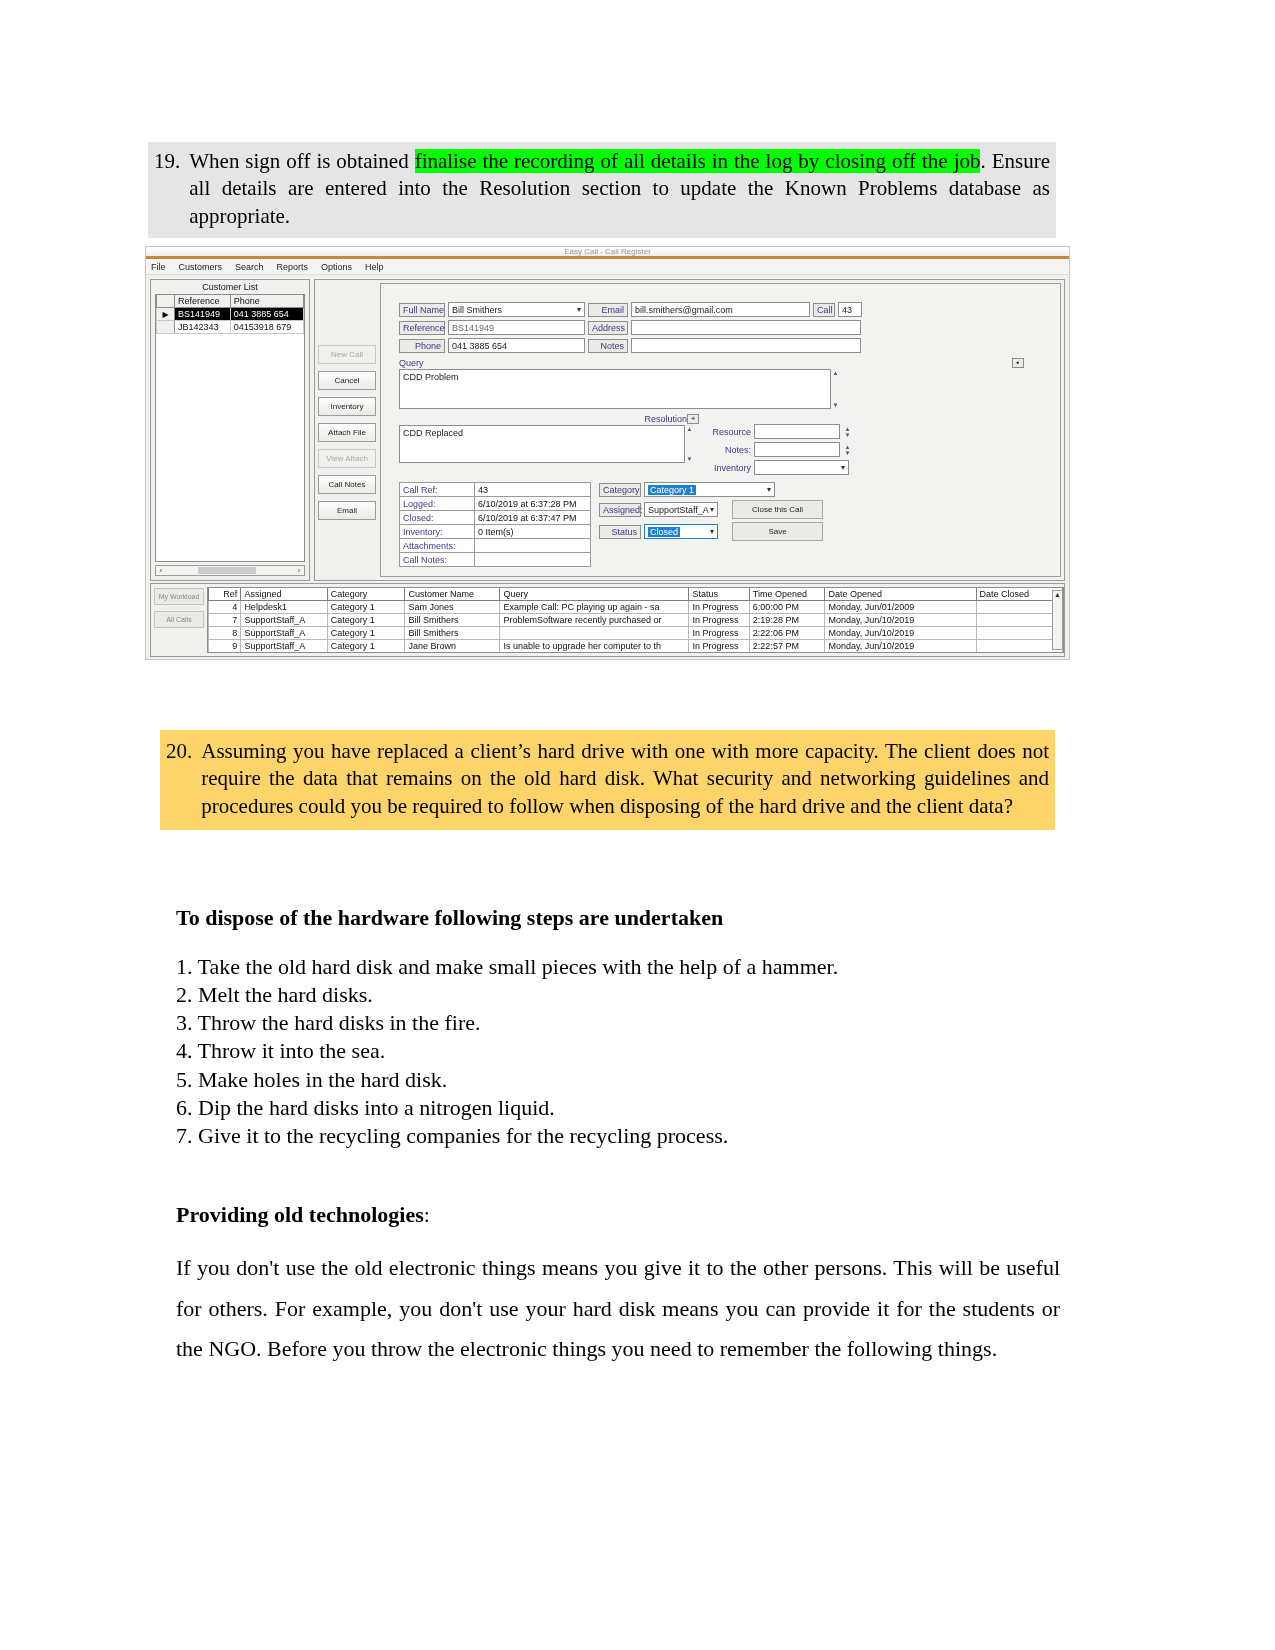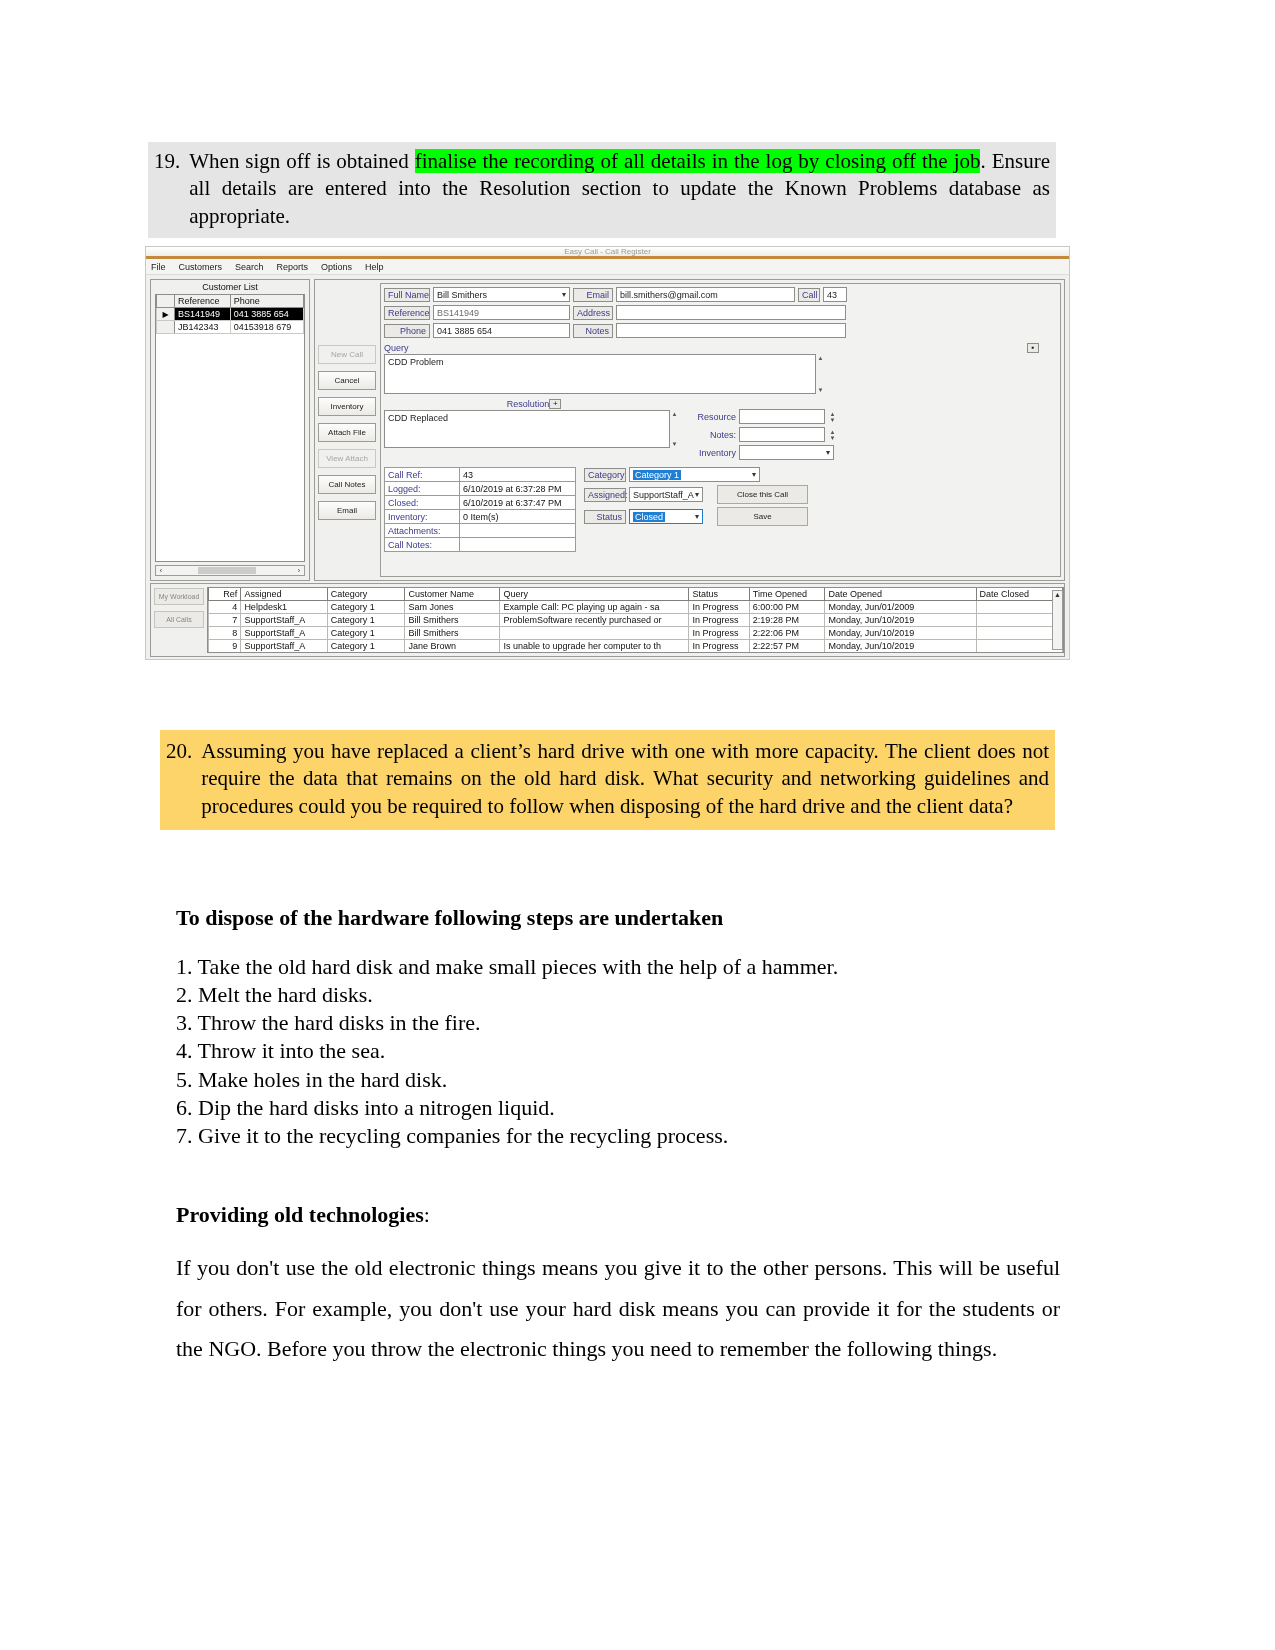--- a/index.html
+++ b/index.html
@@ -245,21 +245,21 @@
   .ui-btn.flat {
     border: 1px solid #a8a8a4;
     background: #eceae6;
   }
 
   #form-area {
     flex: 1 1 auto;
     border: 1px solid #9b9b97;
     background: #f2f2f0;
     box-sizing: border-box;
-    padding: 3px;
+    padding: 18px;
     position: relative;
     overflow: hidden;
   }
 
   .field-row {
     display: flex;
     align-items: center;
     margin-bottom: 3px;
     gap: 3px;
   }
@@ -579,21 +579,21 @@
         <div style="display:flex; align-items:stretch;">
           <div class="textarea-box" style="width:432px; height:40px;">CDD Problem</div>
           <div class="spin-col">
               <span>▲</span>
               <span>▼</span>
             </div>
         </div>
 
         <div style="display:flex; gap:6px; margin-top:3px;">
           <div style="width:300px;">
-            <div style="display:flex; align-items:center; justify-content:center;">
+            <div style="display:flex; align-items:center; justify-content:flex-end;">
               <span class="section-label">Resolution</span>
               <div class="plus-box">+</div>
             </div>
             <div style="display:flex; align-items:stretch;">
               <div class="textarea-box" style="width:286px; height:38px;">CDD Replaced</div>
               <div class="spin-col">
                   <span>▲</span>
                   <span>▼</span>
                 </div>
             </div>

